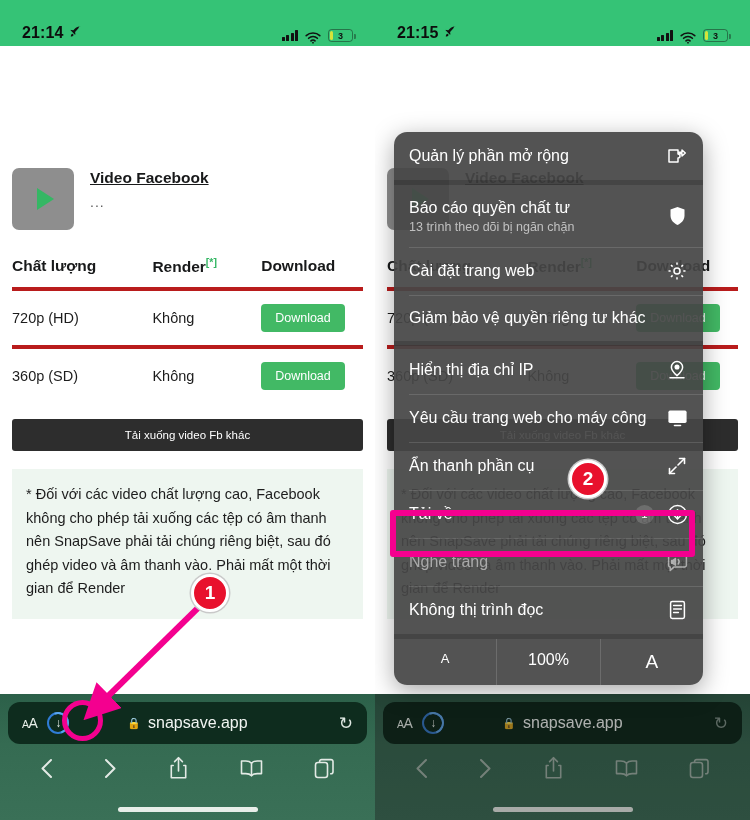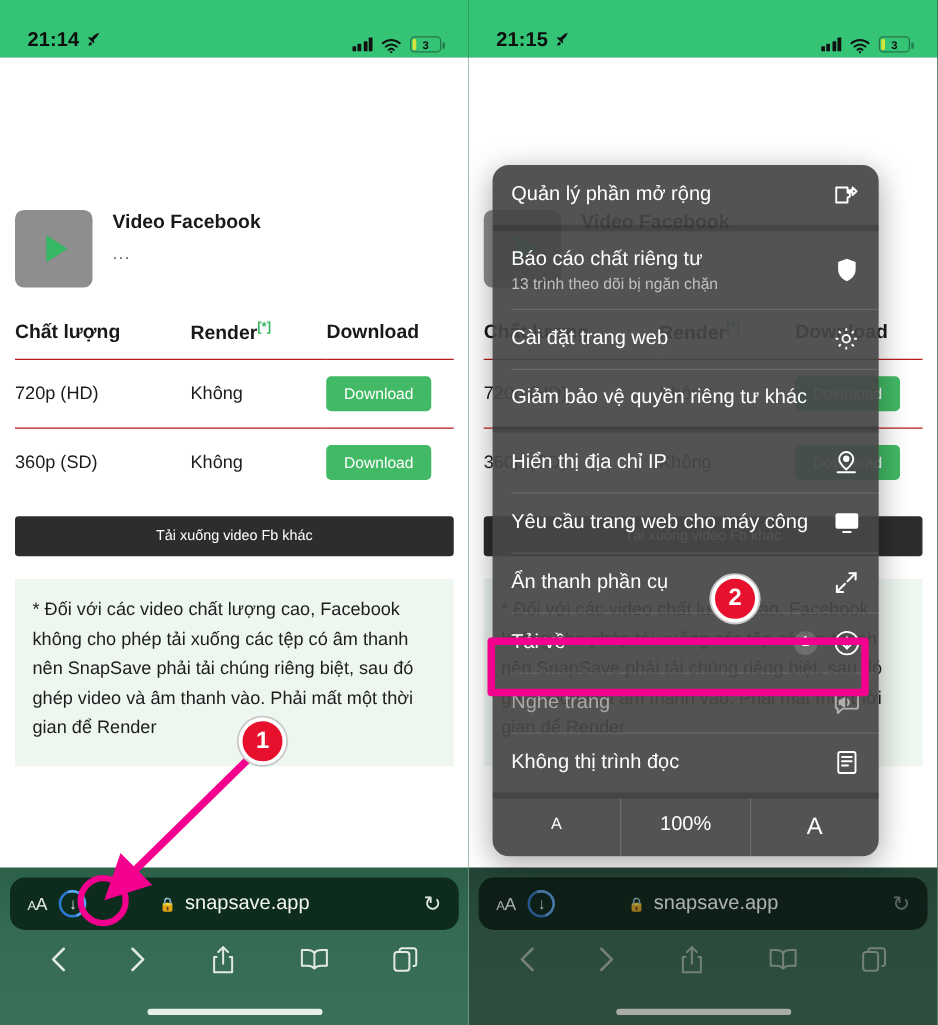--- a/index.html
+++ b/index.html
@@ -56,31 +56,31 @@
   .vid-head { display: flex; gap: 16px; padding: 12px 0 0 0; margin-top: 110px; }
   .thumb {
     width: 62px; height: 62px; background: #8e8e8e; border-radius: 7px;
     display: flex; align-items: center; justify-content: center; flex: none;
   }
   .play {
     width: 0; height: 0; border-left: 17px solid #35b764;
     border-top: 11px solid transparent; border-bottom: 11px solid transparent;
     margin-left: 4px;
   }
-  .vid-title { font-size: 15.5px; font-weight: 700; color: #18191a; line-height: 1.25; }
+  .vid-title { font-size: 15.5px; font-weight: 700; color: #18191a; line-height: 1.25; text-decoration: underline; }
   .vid-sub { font-size: 14px; color: #5a5a5a; margin-top: 7px; letter-spacing: 1px; }
 
   table.qtable { width: 100%; border-collapse: collapse; margin-top: 26px; }
   table.qtable th {
     text-align: left; font-size: 15.5px; font-weight: 700; color: #18191a;
     padding: 0 0 11px 0;
   }
   table.qtable th .star { color: #35b764; font-size: 10.5px; vertical-align: super; }
   table.qtable td {
-    font-size: 14.5px; color: #1c1c1c; padding: 13px 0; border-top: 1px solid #b91c1c;
+    font-size: 14.5px; color: #1c1c1c; padding: 13px 0; border-top: 4px solid #b91c1c;
   }
   table.qtable th:nth-child(1), table.qtable td:nth-child(1) { width: 40%; }
   table.qtable th:nth-child(2), table.qtable td:nth-child(2) { width: 31%; }
   .dl-btn {
     display: inline-block; background: #42b965; color: #fff; font-size: 12.5px;
     padding: 7px 14px; border-radius: 4px; border: none;
   }
   .dark-btn {
     display: block; width: 100%; margin-top: 16px; background: #2d2d2d; color: #fff;
     font-size: 11.5px; text-align: center; padding: 10px 0; border-radius: 3px; border: none;
@@ -419,21 +419,21 @@
             <svg width="20" height="18" viewBox="0 0 20 18" fill="none" stroke="currentColor" stroke-width="1.5" stroke-linejoin="round">
                 <path d="M2 3h9v4a2 2 0 1 1 0 4v4H2z"></path>
                 <path d="M11 5.2h4V3l3.3 3L15 9V6.8h-4"></path>
               </svg>
           </span>
         </span>
       </div>
 
       <div class="mi group-gap">
         <span>
-          <span class="mi-label" style="display:block">Báo cáo chất riêng tư</span>
+          <span class="mi-label" style="display:block">Báo cáo quyền chất tư</span>
           <span class="mi-sub" style="display:block">13 trình theo dõi bị ngăn chặn</span>
         </span>
         <span class="mi-right">
           <span class="mi-ic">
             <svg width="17" height="20" viewBox="0 0 17 20" fill="currentColor">
                 <path d="M8.5 1 1.5 3.6v6c0 4.3 2.9 7.7 7 9.4 4.1-1.7 7-5.1 7-9.4v-6z"></path>
               </svg>
           </span>
         </span>
       </div>

